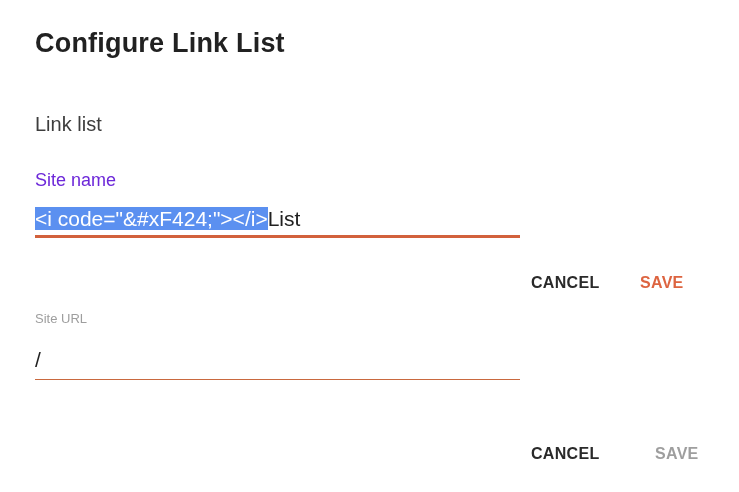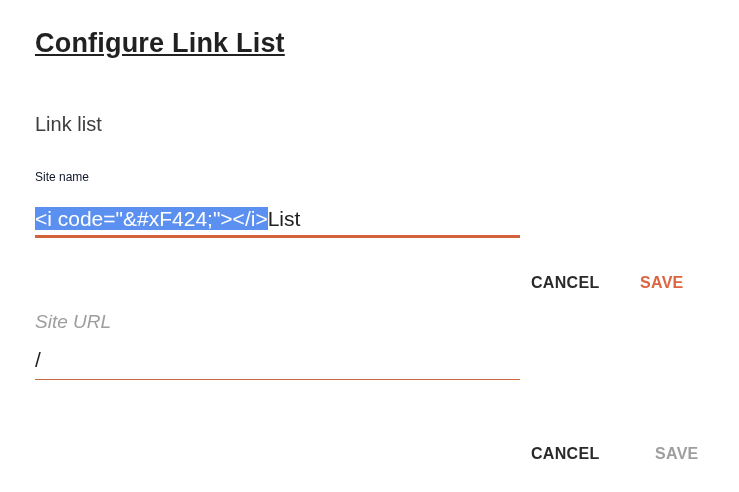--- a/index.html
+++ b/index.html
@@ -14,39 +14,38 @@
   }
   .dialog-title {
     position: absolute;
     left: 35px;
     top: 28px;
     font-size: 27px;
     font-weight: 700;
     color: #212121;
     letter-spacing: 0.2px;
     white-space: nowrap;
-    text-decoration: underline;
   }
   .section-label {
     position: absolute;
     left: 35px;
     top: 113px;
     font-size: 20px;
     font-weight: 400;
     color: #3d3d3d;
     white-space: nowrap;
     text-align: right;
   }
   .field-label-focused {
     position: absolute;
     left: 35px;
     top: 170px;
-    font-size: 12px;
+    font-size: 18px;
     font-weight: 400;
-    color: #0f172a;
+    color: #6d28d9;
     white-space: nowrap;
   }
   .input-line {
     position: absolute;
     left: 35px;
     top: 203px;
     width: 485px;
     height: 32px;
     font-size: 21px;
     line-height: 32px;
@@ -63,25 +62,24 @@
     left: 35px;
     top: 235px;
     width: 485px;
     height: 3px;
     background: #d2613c;
   }
   .field-label-idle {
     position: absolute;
     left: 35px;
     top: 311px;
-    font-size: 19px;
+    font-size: 13px;
     font-weight: 400;
     color: #9e9e9e;
     white-space: nowrap;
-    font-style: italic;
   }
   .input-line-url {
     position: absolute;
     left: 35px;
     top: 344px;
     width: 485px;
     height: 32px;
     font-size: 21px;
     line-height: 32px;
     color: #212121;

